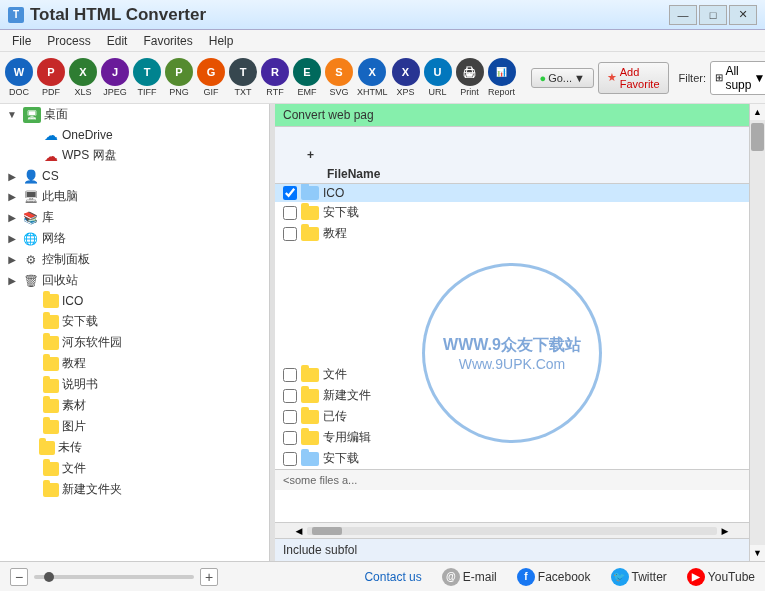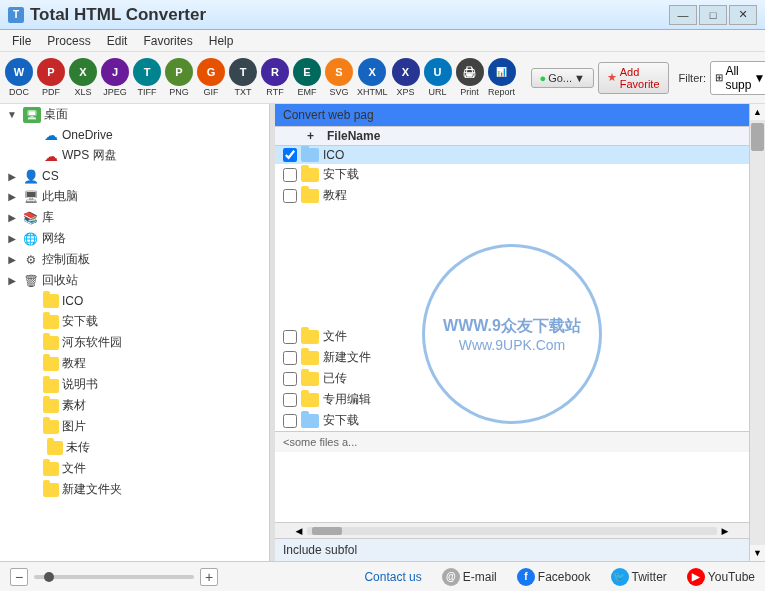--- a/index.html
+++ b/index.html
@@ -155,21 +155,21 @@
       flex: 1;
       display: flex;
       flex-direction: column;
       background: white;
       overflow: hidden;
       position: relative;
     }
 
     
     .right-header {
-      background: #3b82f6;
+      background: #86efac;
       padding: 4px 8px;
       font-size: 12px;
       color: #333;
       border-bottom: 1px solid #ccc;
       display: flex;
       align-items: center;
     }
 
     
     .file-list-header {
@@ -177,21 +177,21 @@
       align-items: center;
       padding: 2px 8px;
       background: #f0f4fa;
       border-bottom: 1px solid #ccc;
       font-size: 12px;
       font-weight: bold;
       color: #333;
     }
     .col-check { width: 24px; }
     .col-icon { width: 20px; }
-    .col-name { flex: 1; }
+    .col-name { flex: 1; margin-top: 38px; }
 
     .file-list {
       flex: 1;
       overflow-y: auto;
       overflow-x: hidden;
       position: relative;
     }
 
     .file-row {
       display: flex;
@@ -493,21 +493,21 @@
     <div class="tree-item" style="padding-left:24px;">
       <div class="tree-expand"></div>
       <div class="folder-icon-sm"></div>
       <span>素材</span>
     </div>
     <div class="tree-item" style="padding-left:24px;">
       <div class="tree-expand"></div>
       <div class="folder-icon-sm"></div>
       <span>图片</span>
     </div>
-    <div class="tree-item" style="padding-left:28px;">
+    <div class="tree-item" style="padding-left:20px;">
       <div class="tree-expand"></div>
       <div class="folder-icon-sm"></div>
       <span>未传</span>
     </div>
     <div class="tree-item" style="padding-left:24px;">
       <div class="tree-expand"></div>
       <div class="folder-icon-sm"></div>
       <span>文件</span>
     </div>
     <div class="tree-item" style="padding-left:24px;">

